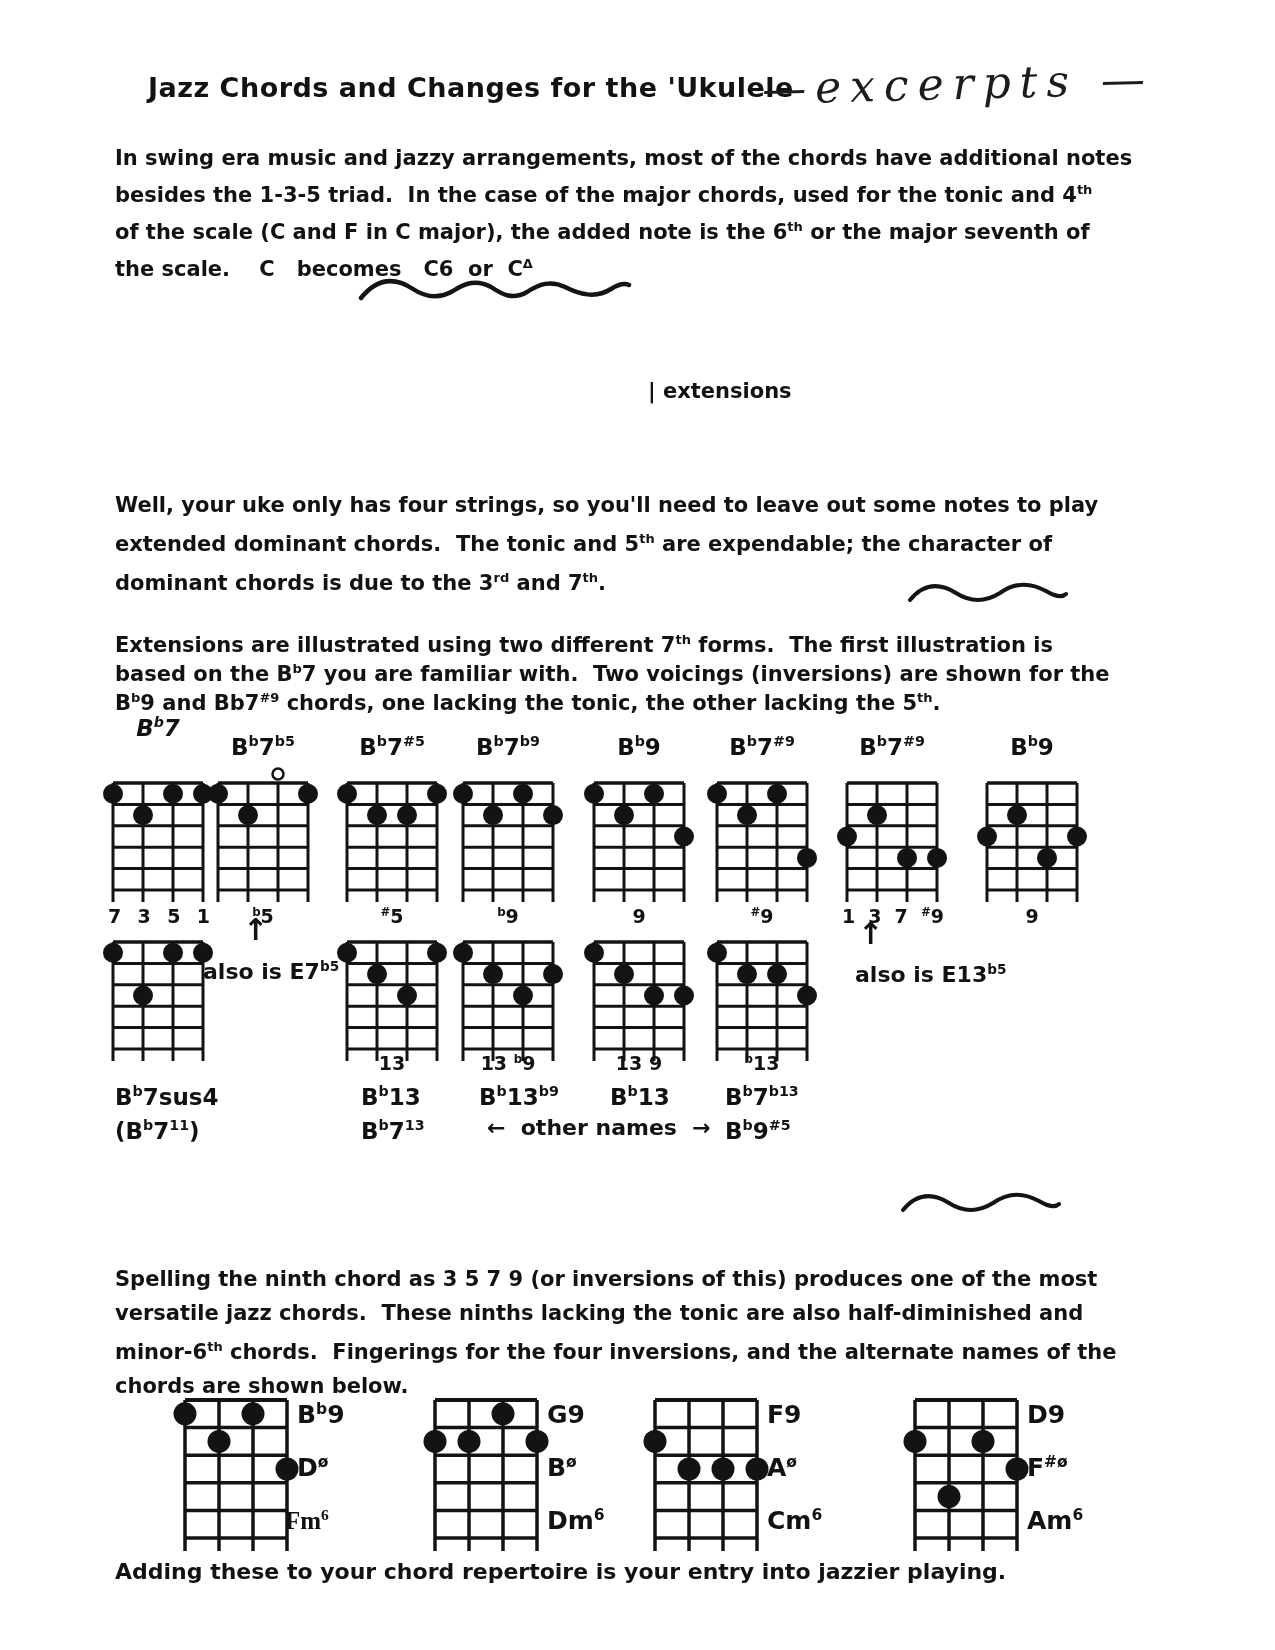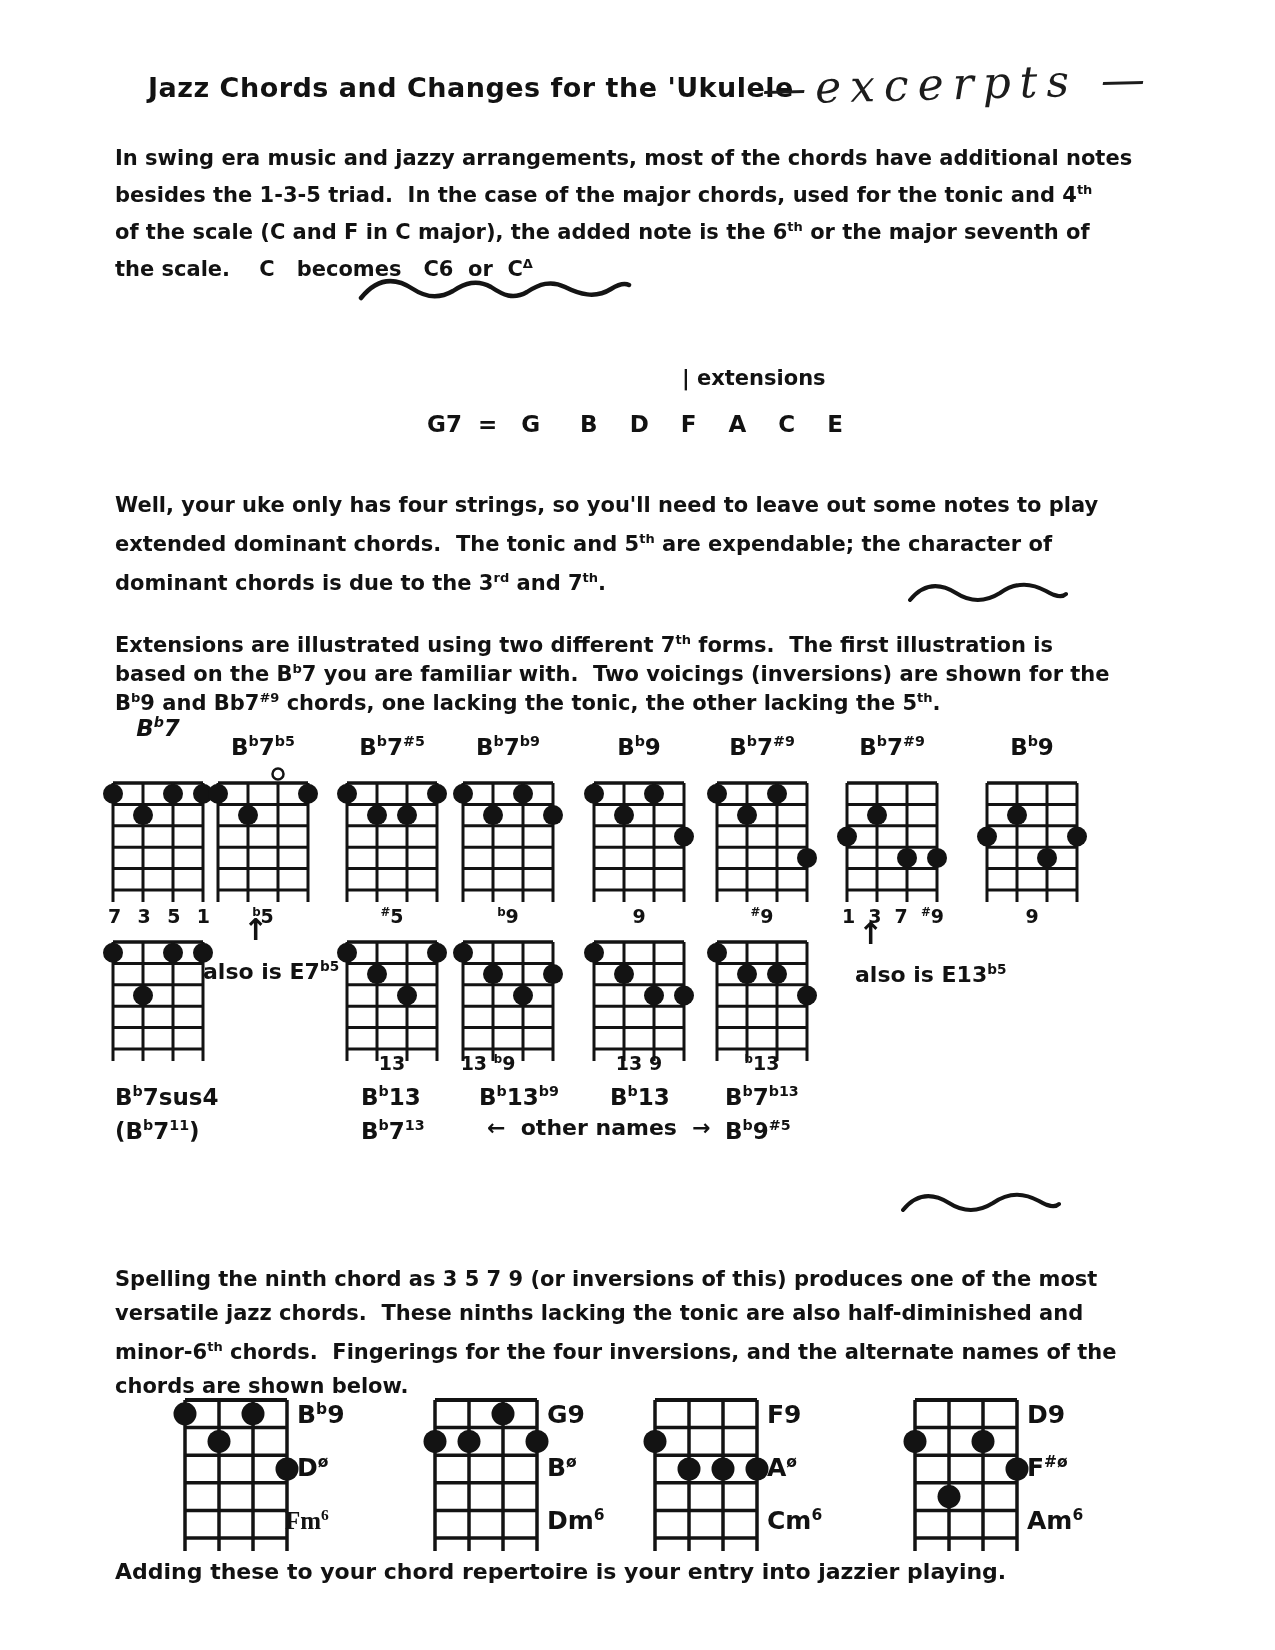--- a/index.html
+++ b/index.html
@@ -28,23 +28,22 @@
 
   <div class="hand" style="left:762px;top:58px;">—excerpts —</div>
 
   <div class="txt" style="left:115px;top:142px;line-height:32px;">In swing era music and jazzy arrangements, most of the chords have additional notes<br>besides the 1-3-5 triad.  In the case of the major chords, used for the tonic and 4<sup>th</sup><br>of the scale (C and F in C major), the added note is the 6<sup>th</sup> or the major seventh of<br>the scale.    C   becomes   C6  or  C<sup>Δ</sup></div>
 
   <svg class="squig" style="left:355px;top:272px;" width="280" height="36" viewBox="0 0 280 36">
     <path d="M6 26 C 22 6, 40 5, 58 17 C 70 25, 84 27, 98 19 C 110 11, 122 7, 136 15 C 148 23, 158 28, 172 20 C 184 12, 196 8, 210 15 C 224 22, 240 27, 256 17 C 264 12, 270 11, 274 13" fill="none" stroke="#141414" stroke-width="4.5" stroke-linecap="round"></path>
   </svg>
 
 
-  <div class="txt" style="left:648px;top:362px;margin-left:34px;">| extensions</div>
-
-  <div class="txt" style="left:427px;top:408px;font-size:23px;">G7  =   G     B    D    F    A    C    E</div>
+  <div class="txt" style="left:648px;top:375px;">| extensions</div>
+
 
 
   <div class="txt" style="left:115px;top:488px;line-height:34px;">Well, your uke only has four strings, so you'll need to leave out some notes to play<br>extended dominant chords.  The tonic and 5<sup>th</sup> are expendable; the character of<br>dominant chords is due to the 3<sup>rd</sup> and 7<sup>th</sup>.</div>
 
   <svg class="squig" style="left:905px;top:578px;" width="165" height="32" viewBox="0 0 165 32">
     <path d="M5 22 C 19 5, 35 5, 51 15 C 65 24, 79 25, 95 15 C 109 5, 125 4, 141 13 C 151 19, 158 19, 161 16" fill="none" stroke="#141414" stroke-width="4" stroke-linecap="round"></path>
   </svg>
 
   <div class="txt" style="left:115px;top:628px;line-height:24px;">Extensions are illustrated using two different 7<sup>th</sup> forms.  The first illustration is<br>based on the B<sup>b</sup>7 you are familiar with.  Two voicings (inversions) are shown for the<br>B<sup>b</sup>9 and Bb7<sup>#9</sup> chords, one lacking the tonic, the other lacking the 5<sup>th</sup>.</div>
 
@@ -249,21 +248,21 @@
         <line x1="0" x2="90" y1="107" y2="107" stroke="#131313" stroke-width="3"></line>
         <line x1="0" x2="0" y1="0" y2="119" stroke="#131313" stroke-width="3"></line>
         <line x1="30" x2="30" y1="0" y2="119" stroke="#131313" stroke-width="3"></line>
         <line x1="60" x2="60" y1="0" y2="119" stroke="#131313" stroke-width="3"></line>
         <line x1="90" x2="90" y1="0" y2="119" stroke="#131313" stroke-width="3"></line>
         <circle cx="0" cy="10.7" r="10" fill="#131313"></circle>
         <circle cx="30" cy="32.099999999999994" r="10" fill="#131313"></circle>
         <circle cx="90" cy="32.099999999999994" r="10" fill="#131313"></circle>
         <circle cx="60" cy="53.5" r="10" fill="#131313"></circle>
       </svg>
-      <div class="fretlab" style="left:428px;top:1052px;width:120px;text-align:center;">13 <sup>b</sup>9</div>
+      <div class="fretlab" style="left:448px;top:1052px;width:120px;text-align:center;">13 <sup>b</sup>9</div>
       <div class="cname" style="left:479px;top:1083px;">B<sup>b</sup>13<sup>b9</sup></div>
       <svg class="fb" width="122" height="141" viewBox="-16 -18 122 141" style="left: 578px; top: 924px;">
         <line x1="0" x2="90" y1="0" y2="0" stroke="#131313" stroke-width="3.7"></line>
         <line x1="0" x2="90" y1="21.4" y2="21.4" stroke="#131313" stroke-width="3"></line>
         <line x1="0" x2="90" y1="42.8" y2="42.8" stroke="#131313" stroke-width="3"></line>
         <line x1="0" x2="90" y1="64.19999999999999" y2="64.19999999999999" stroke="#131313" stroke-width="3"></line>
         <line x1="0" x2="90" y1="85.6" y2="85.6" stroke="#131313" stroke-width="3"></line>
         <line x1="0" x2="90" y1="107" y2="107" stroke="#131313" stroke-width="3"></line>
         <line x1="0" x2="0" y1="0" y2="119" stroke="#131313" stroke-width="3"></line>
         <line x1="30" x2="30" y1="0" y2="119" stroke="#131313" stroke-width="3"></line>

